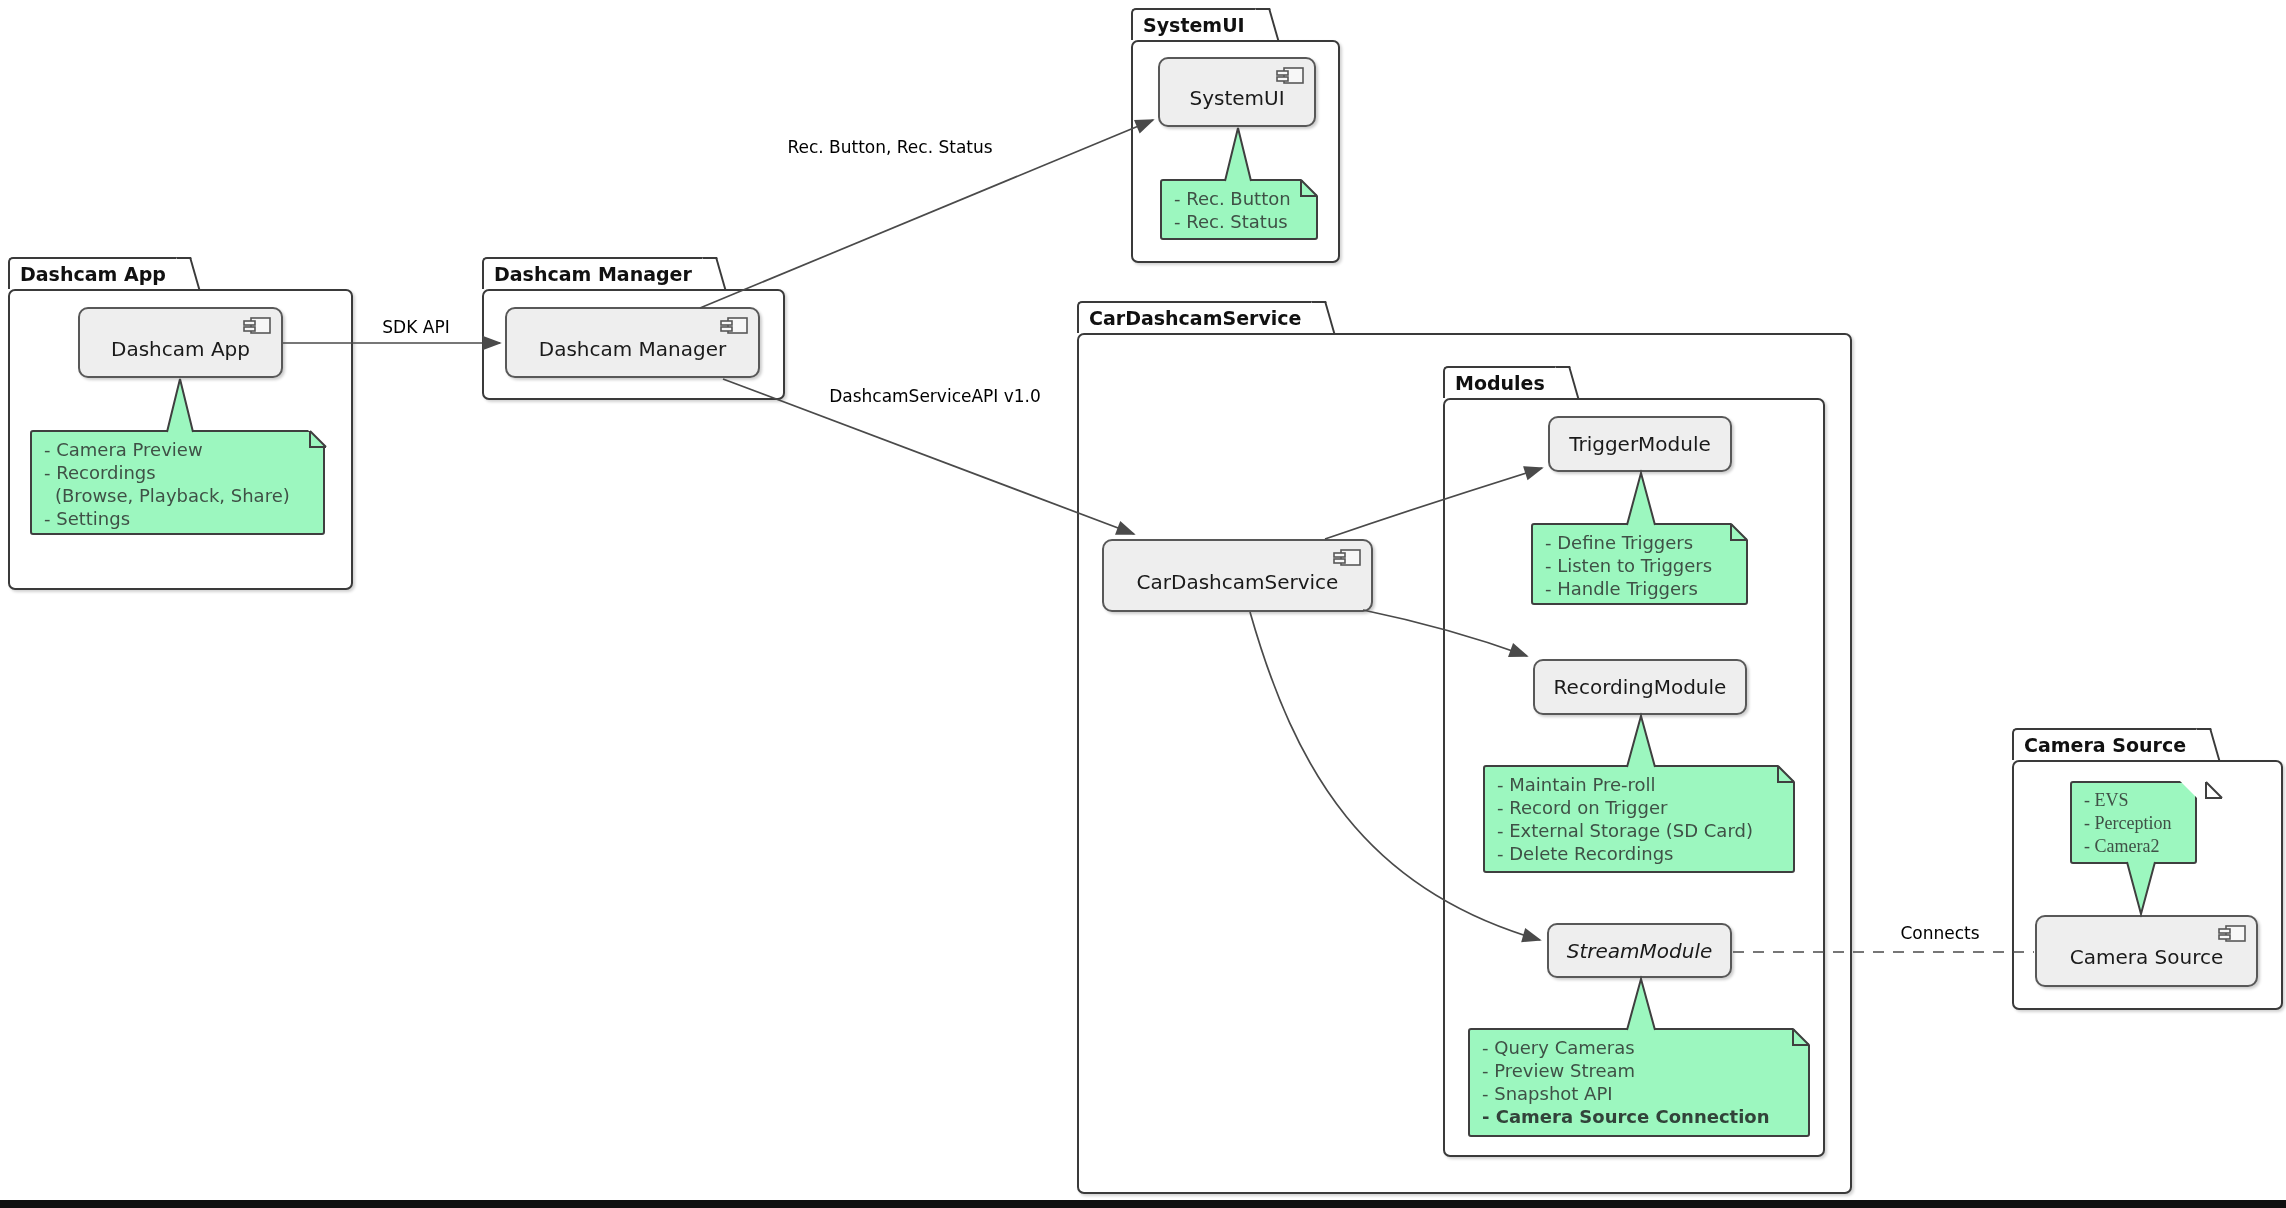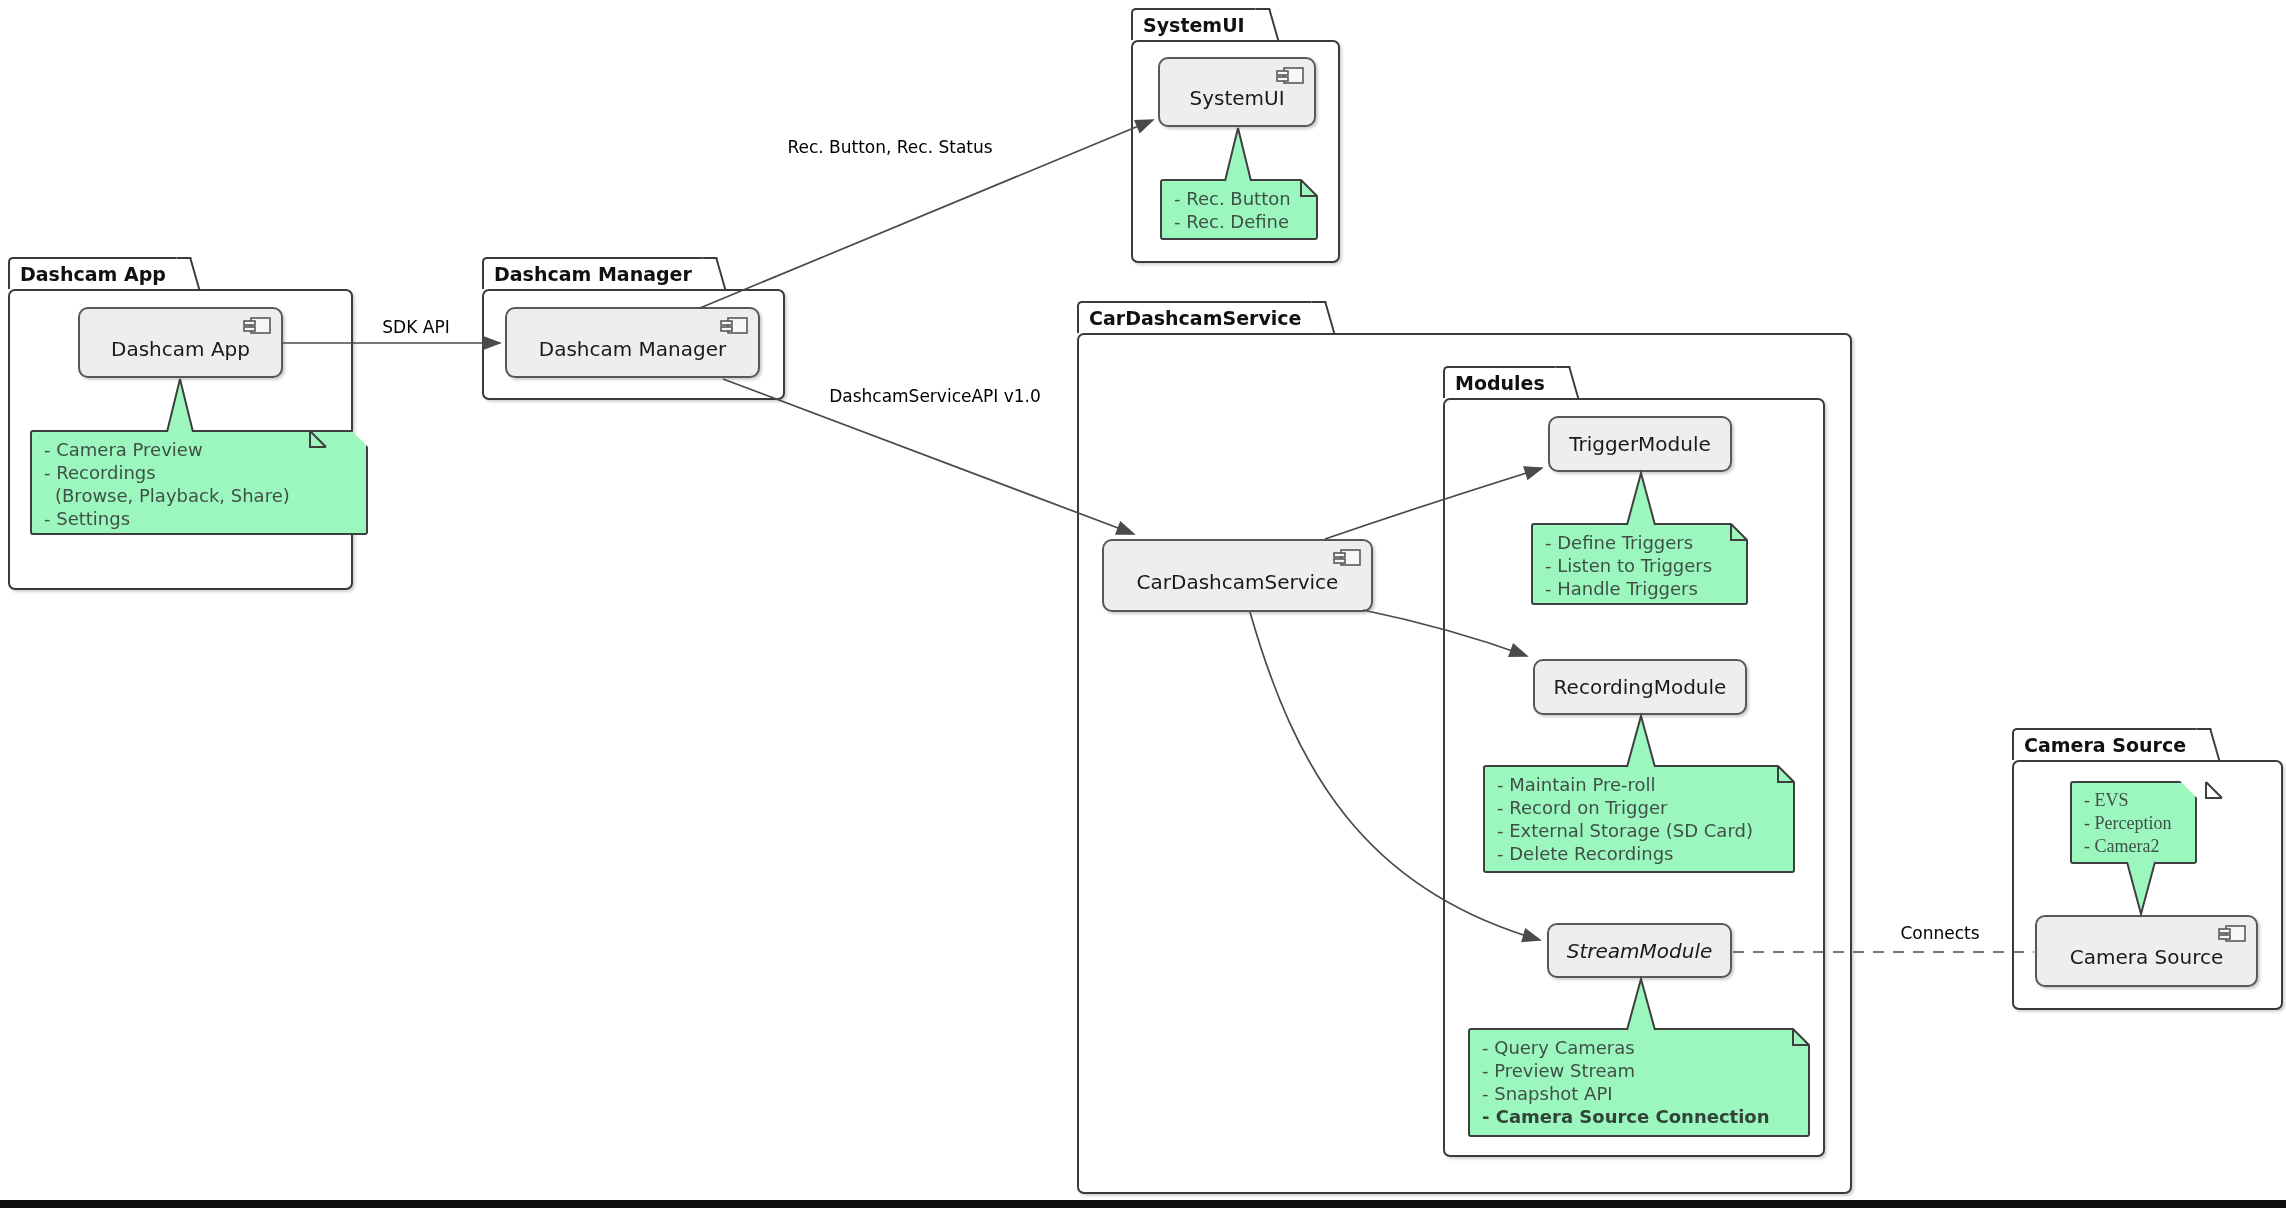--- a/index.html
+++ b/index.html
@@ -156,30 +156,30 @@
 
   <div class="comp has-icon" style="left:2035px; top:915px; width:223px; height:72px;">
     <svg class="comp-icon" width="30" height="22" viewBox="0 0 30 22">
       <rect x="9" y="2" width="19" height="15" fill="#f7f7f7" stroke="#585858" stroke-width="1.6"></rect>
       <rect x="2" y="5" width="11" height="4" fill="#f7f7f7" stroke="#585858" stroke-width="1.6"></rect>
       <rect x="2" y="11" width="11" height="4" fill="#f7f7f7" stroke="#585858" stroke-width="1.6"></rect>
     </svg>
     <span>Camera Source</span>
   </div>
 
-  <div class="note" style="left:30px; top:430px; width:338px; height:105px;">
+  <div class="note" style="left:30px; top:430px; width:295px; height:105px;">
     <div class="note-line">- Camera Preview</div>
     <div class="note-line">- Recordings</div>
     <div class="note-line indent">(Browse, Playback, Share)</div>
     <div class="note-line">- Settings</div>
   </div>
 
   <div class="note" style="left:1160px; top:179px; width:158px; height:61px;">
     <div class="note-line">- Rec. Button</div>
-    <div class="note-line">- Rec. Define</div>
+    <div class="note-line">- Rec. Status</div>
   </div>
 
   <div class="note" style="left:1531px; top:523px; width:217px; height:82px;">
     <div class="note-line">- Define Triggers</div>
     <div class="note-line">- Listen to Triggers</div>
     <div class="note-line">- Handle Triggers</div>
   </div>
 
   <div class="note" style="left:1468px; top:1028px; width:342px; height:109px;">
     <div class="note-line">- Query Cameras</div>

